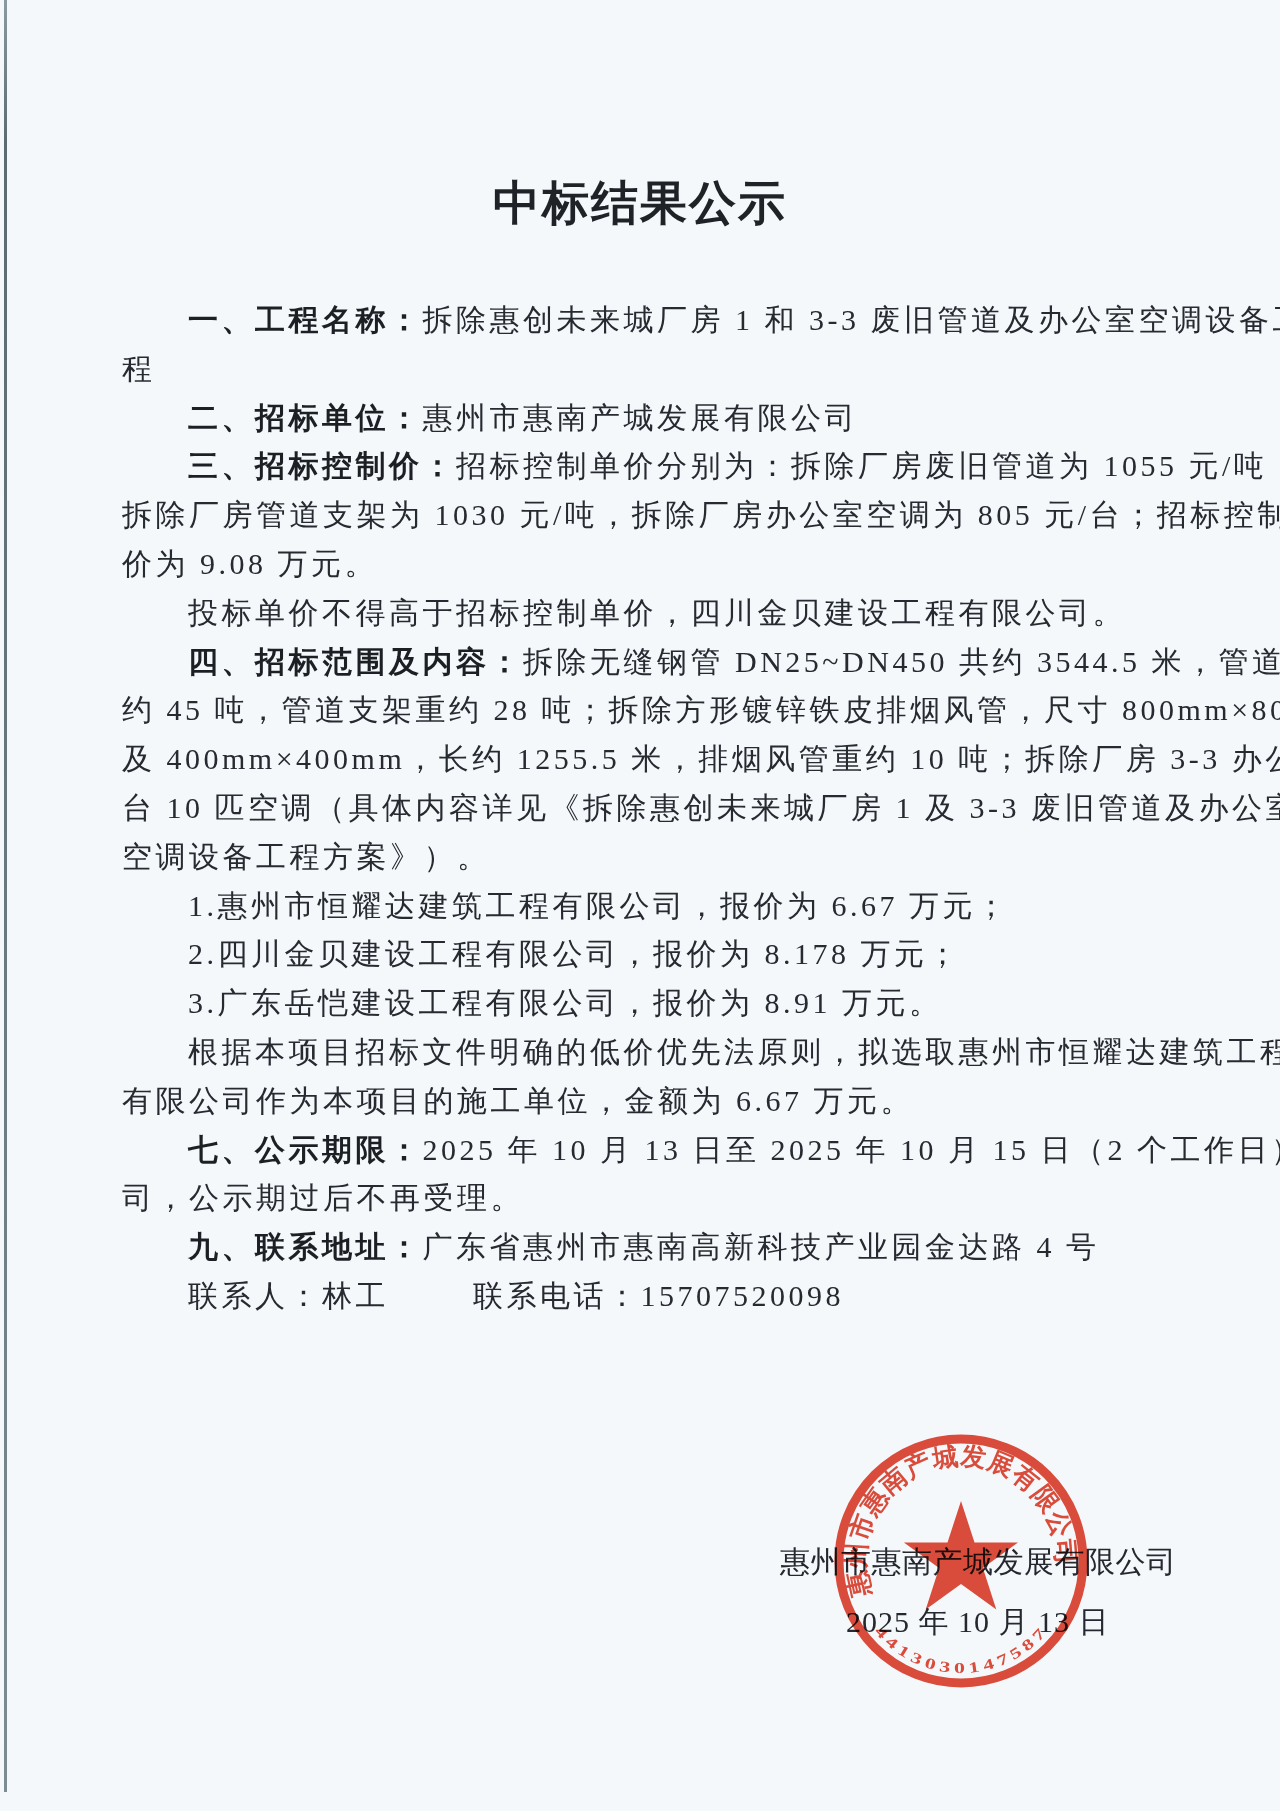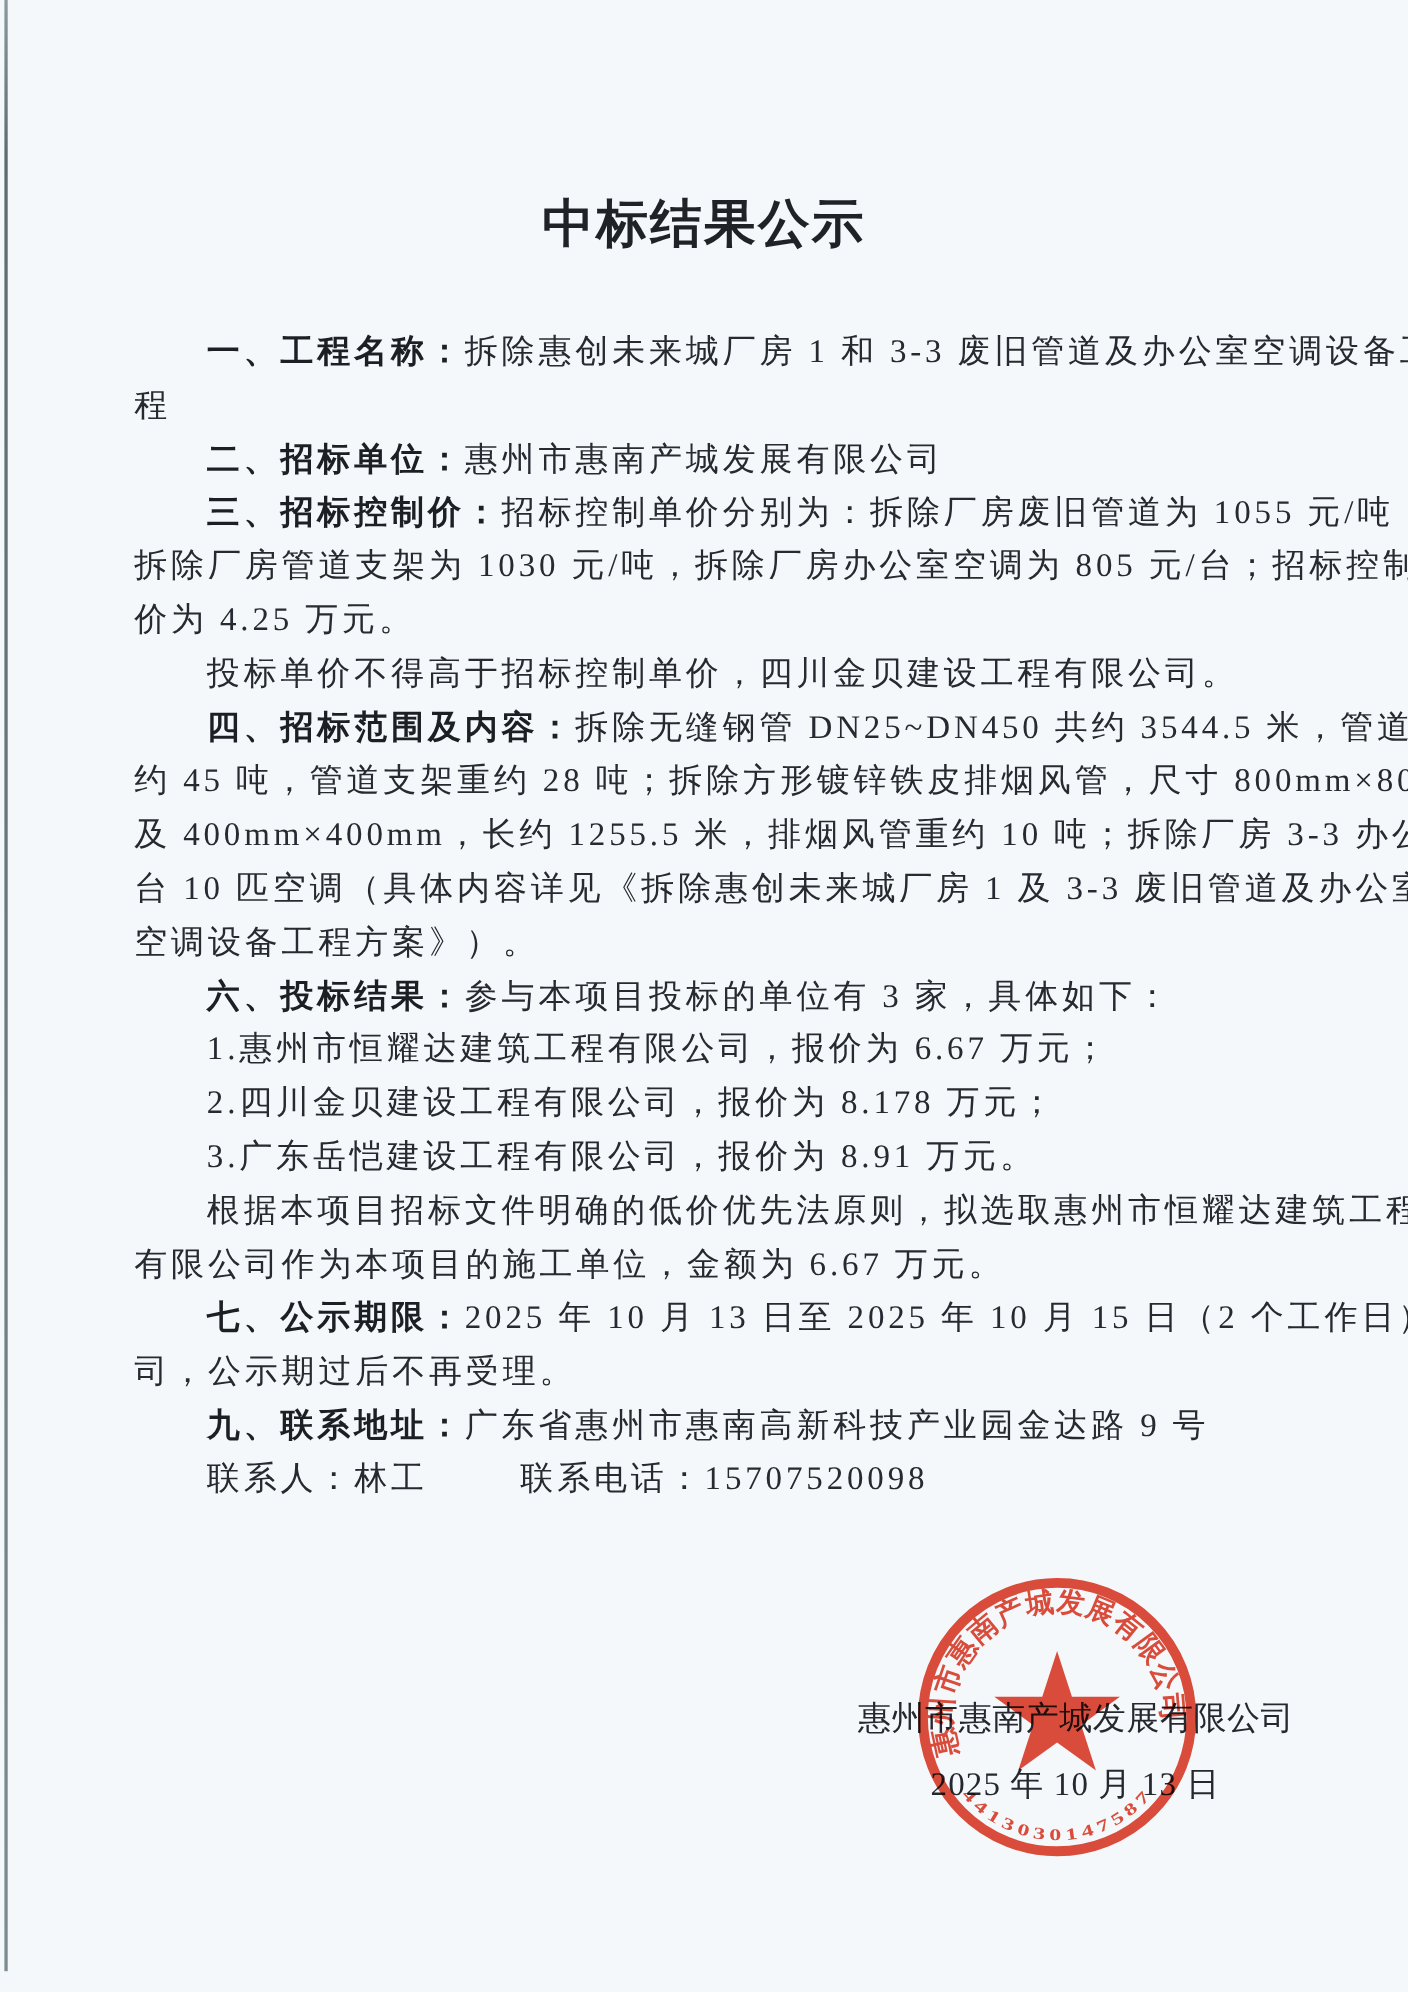--- a/index.html
+++ b/index.html
@@ -70,36 +70,35 @@
   <div class="scan-edge"></div>
 
   <div class="title">中标结果公示</div>
 
   <div class="bodytext">
     <div class="line indent"><span class="b">一、工程名称：</span><span>拆除惠创未来城厂房 1 和 3-3 废旧管道及办公室空调设备工</span></div>
     <div class="line"><span>程</span></div>
     <div class="line indent"><span class="b">二、招标单位：</span><span>惠州市惠南产城发展有限公司</span></div>
     <div class="line indent"><span class="b">三、招标控制价：</span><span>招标控制单价分别为：拆除厂房废旧管道为 1055 元/吨，</span></div>
     <div class="line"><span>拆除厂房管道支架为 1030 元/吨，拆除厂房办公室空调为 805 元/台；招标控制总</span></div>
-    <div class="line"><span>价为 4.25 万元。</span></div>
+    <div class="line"><span>价为 9.08 万元。</span></div>
     <div class="line indent"><span>投标单价不得高于招标控制单价，四川金贝建设工程有限公司。</span></div>
     <div class="line indent"><span class="b">四、招标范围及内容：</span><span>拆除无缝钢管 DN25~DN450 共约 3544.5 米，管道重</span></div>
     <div class="line"><span>约 45 吨，管道支架重约 28 吨；拆除方形镀锌铁皮排烟风管，尺寸 800mm×800mm</span></div>
     <div class="line"><span>及 400mm×400mm，长约 1255.5 米，排烟风管重约 10 吨；拆除厂房 3-3 办公室 5</span></div>
     <div class="line"><span>台 10 匹空调（具体内容详见《拆除惠创未来城厂房 1 及 3-3 废旧管道及办公室</span></div>
     <div class="line"><span>空调设备工程方案》）。</span></div>
-    <div class="line indent"><span class="b">六、投标结果：</span><span>参与本项目投标的单位有 3 家，具体如下：</span></div>
     <div class="line indent"><span>1.惠州市恒耀达建筑工程有限公司，报价为 6.67 万元；</span></div>
     <div class="line indent"><span>2.四川金贝建设工程有限公司，报价为 8.178 万元；</span></div>
     <div class="line indent"><span>3.广东岳恺建设工程有限公司，报价为 8.91 万元。</span></div>
     <div class="line indent"><span>根据本项目招标文件明确的低价优先法原则，拟选取惠州市恒耀达建筑工程</span></div>
     <div class="line"><span>有限公司作为本项目的施工单位，金额为 6.67 万元。</span></div>
     <div class="line indent"><span class="b">七、公示期限：</span><span>2025 年 10 月 13 日至 2025 年 10 月 15 日（2 个工作日）</span></div>
     <div class="line"><span>司，公示期过后不再受理。</span></div>
-    <div class="line indent"><span class="b">九、联系地址：</span><span>广东省惠州市惠南高新科技产业园金达路 9 号</span></div>
+    <div class="line indent"><span class="b">九、联系地址：</span><span>广东省惠州市惠南高新科技产业园金达路 4 号</span></div>
     <div class="line indent"><span>联系人：林工</span><span class="gap"></span><span>联系电话：15707520098</span></div>
   </div>
 
   <div class="sig-company">惠州市惠南产城发展有限公司</div>
   <div class="sig-date">2025 年 10 月 13 日</div>
 
   <svg class="stamp" viewBox="0 0 300 300" width="300" height="300">
     <defs>
       <path id="arcTop" d="M 59.8 182.8 A 96 96 0 1 1 240.2 182.8" fill="none"></path>
       <path id="arcBottom" d="M 58.3 214.3 A 112 112 0 0 0 241.7 214.3" fill="none"></path>

